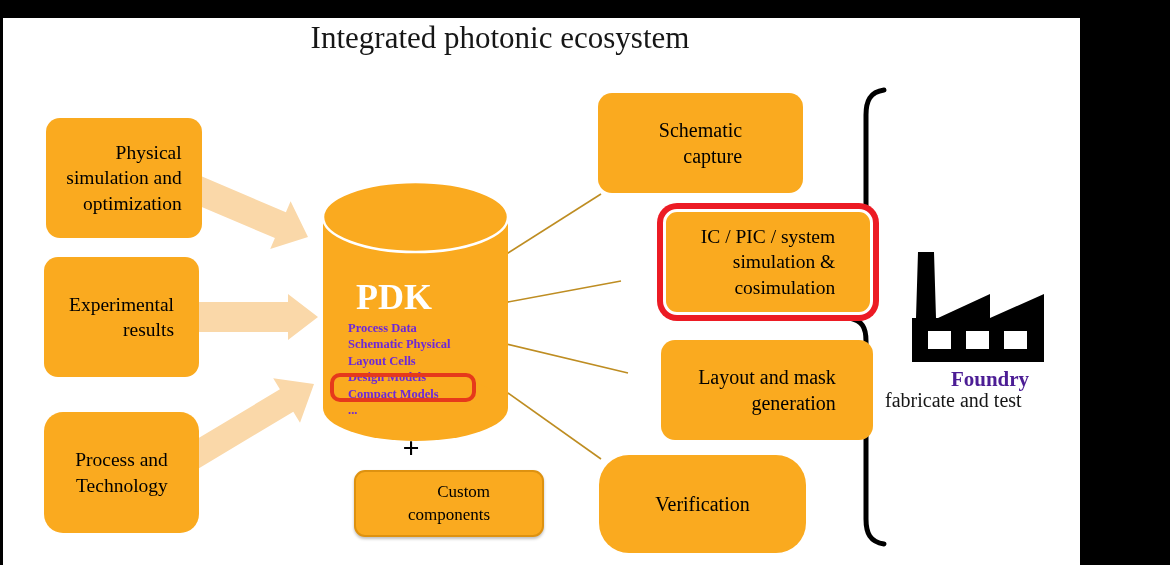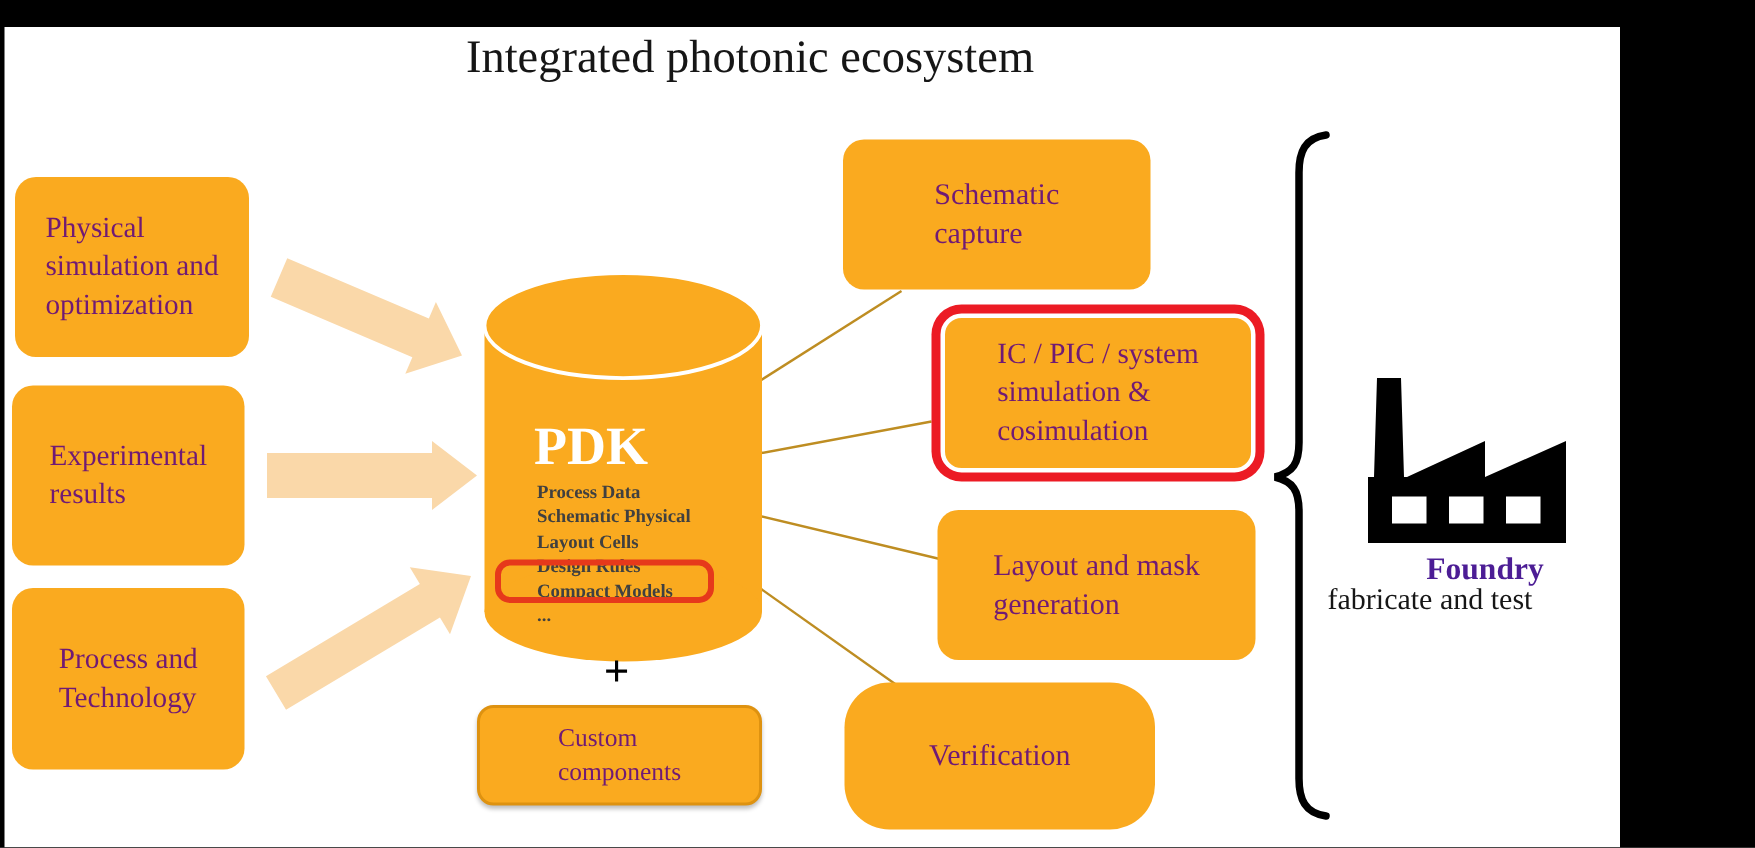--- a/index.html
+++ b/index.html
@@ -9,41 +9,41 @@
   }
   #slide{
     position:absolute;left:3px;top:18px;width:1077px;height:547px;background:#ffffff;
   }
   .abs{position:absolute;}
   #title{
     left:197px;top:2px;width:600px;text-align:center;
     font-size:31px;color:#161616;letter-spacing:0px;white-space:nowrap;
   }
   .flow-box{
-    background:#FAAA1F;color:#701a75;border-radius:14px;
-    display:flex;align-items:center;justify-content:center;text-align:left;
-    white-space:pre-line;line-height:1.3;
+    background:#FAAA1F;color:#000000;border-radius:14px;
+    display:flex;align-items:center;justify-content:center;text-align:right;
+    white-space:pre-line;line-height:1.3;margin-left:36px;
   }
   .inbox{font-size:19.5px;}
   .toolbox{font-size:20px;}
   
   #tool-icpic{
     border:3px solid #ffffff;
     box-shadow:0 0 0 6px #EC1B24;
     border-radius:14px;
     font-size:19.5px;
   }
   
   #custom-box{
     border:2px solid #DE9210;border-radius:11px;font-size:17px;
     box-shadow:0 2px 3px rgba(0,0,0,0.25);
   }
   
   #pdk-title{left:353px;top:258px;font-size:36px;font-weight:bold;color:#fff;}
-  #pdk-list{left:355px;top:302px;width:150px;color:#404040;font-size:12.5px;font-weight:bold;line-height:16.4px;}
+  #pdk-list{left:345px;top:302px;width:150px;color:#6d28d9;font-size:12.5px;font-weight:bold;line-height:16.4px;}
   #compact-highlight{
     left:327px;top:355px;width:146px;height:29px;box-sizing:border-box;
     border:4px solid #E6391B;border-radius:10px;pointer-events:none;
   }
   #plus-sign{left:380px;top:413px;width:56px;text-align:center;font-size:30px;font-weight:bold;color:#000;}
   #foundry-name{left:902px;top:349px;width:170px;text-align:center;font-size:21px;font-weight:bold;color:#4c1d95;}
   #foundry-sub{left:882px;top:371px;width:200px;text-align:left;font-size:20px;color:#161616;white-space:nowrap;}
   svg{display:block;}
 </style>
 </head>
@@ -81,29 +81,29 @@
       </g>
     </svg>
 
     <div id="title" class="abs">Integrated photonic ecosystem</div>
 
     <div class="abs flow-box inbox" style="left:5px;top:239px;width:155px;height:120px;">Experimental
 results</div>
     <div class="abs flow-box inbox" style="left:7px;top:100px;width:156px;height:120px;">Physical
 simulation and
 optimization</div>
-    <div class="abs flow-box inbox" style="left:5px;top:374px;width:155px;height:121px;">Process and
+    <div class="abs flow-box inbox" style="left:5px;top:394px;width:155px;height:121px;border-radius:19px;">Process and
 Technology</div>
 
     <div id="pdk-title" class="abs">PDK</div>
     <div id="pdk-list" class="abs">
       <div>Process Data</div>
       <div>Schematic Physical</div>
       <div>Layout Cells</div>
-      <div>Design Rules</div>
+      <div>Design Models</div>
       <div>Compact Models</div>
       <div>...</div>
     </div>
     <div id="compact-highlight" class="abs"></div>
 
     <div id="plus-sign" class="abs">+</div>
     <div id="custom-box" class="abs flow-box" style="left:315px;top:452px;width:190px;height:67px;box-sizing:border-box;">Custom
 components</div>
 
     <div class="abs flow-box toolbox" style="left:559px;top:75px;width:205px;height:100px;">Schematic

